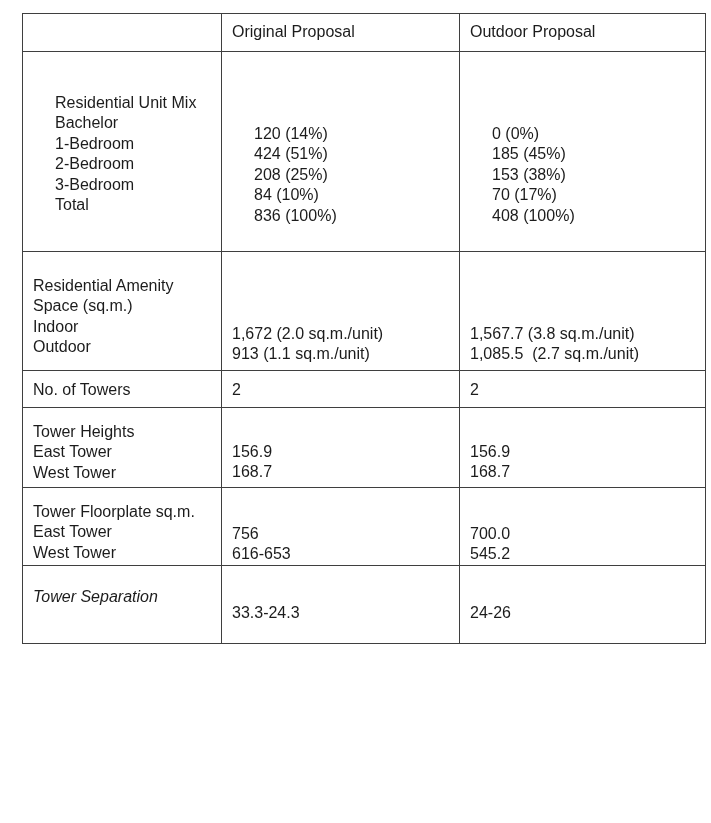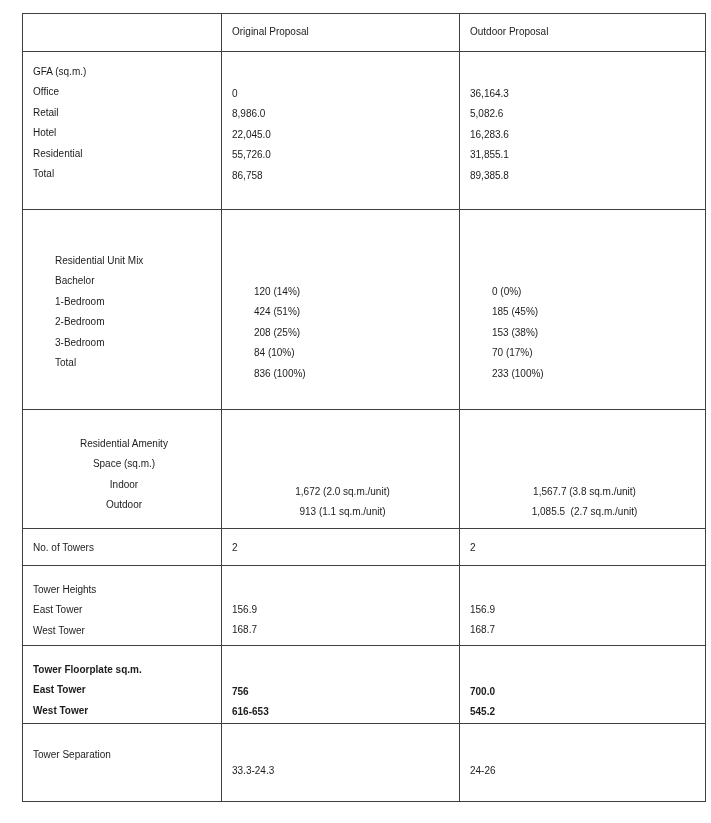--- a/index.html
+++ b/index.html
@@ -9,105 +9,87 @@
     width: 711px;
     height: 823px;
     font-family: "Liberation Sans", sans-serif;
   }
   table.proposal {
     border-collapse: collapse;
     table-layout: fixed;
     margin: 13px 9px 0 22px;
     width: 683px;
     color: #1c1c1c;
-    font-size: 10px;
+    font-size: 16px;
     line-height: 20.4px;
   }
   table.proposal td {
     border: 1.5px solid #3f3f3f;
     vertical-align: top;
     white-space: pre-wrap;
     box-sizing: border-box;
     padding: 0 6px 0 10px;
     overflow: hidden;
   }
   td.val { padding-left: 8px; }
 
   
   tr.rh  td { height: 38px;  padding-top: 8px; }
   tr.r0  td { height: 158px; }
   tr.r0  td.lbl { padding-top: 10px; }
   tr.r0  td.val { padding-top: 32px; }
   tr.r1  td { height: 200px; padding-left: 32px; }
   tr.r1  td.lbl { padding-top: 41px; }
   tr.r1  td.val { padding-top: 72px; }
-  tr.r2  td { height: 119px; text-align: center; }
+  tr.r2  td { height: 119px; }
   tr.r2  td.lbl { padding-top: 24px; }
   tr.r2  td.val { padding-top: 72px; }
   tr.r3  td { height: 37px;  padding-top: 9px; }
   tr.r4  td { height: 80px; }
   tr.r4  td.lbl { padding-top: 14px; }
   tr.r4  td.val { padding-top: 34px; }
-  tr.r5  td { height: 78px; font-weight: bold; }
+  tr.r5  td { height: 78px; }
   tr.r5  td.lbl { padding-top: 14px; }
   tr.r5  td.val { padding-top: 36px; }
   tr.r6  td { height: 78px; }
-  tr.r6  td.lbl { padding-top: 21px; }
+  tr.r6  td.lbl { padding-top: 21px; font-style: italic; }
   tr.r6  td.val { padding-top: 37px; }
 </style>
 </head>
 <body>
 
 <table class="proposal">
   <colgroup>
     <col style="width:199px">
     <col style="width:238px">
     <col style="width:246px">
   </colgroup>
   <tbody>
     <tr class="rh">
       <td class="lbl"></td>
       <td class="val">Original Proposal</td>
       <td class="val">Outdoor Proposal</td>
     </tr>
-    <tr class="r0">
-      <td class="lbl">GFA (sq.m.)
-Office
-Retail
-Hotel
-Residential
-Total</td>
-      <td class="val">0
-8,986.0
-22,045.0
-55,726.0
-86,758</td>
-      <td class="val">36,164.3
-5,082.6
-16,283.6
-31,855.1
-89,385.8</td>
-    </tr>
     <tr class="r1">
       <td class="lbl">Residential Unit Mix
 Bachelor
 1-Bedroom
 2-Bedroom
 3-Bedroom
 Total</td>
       <td class="val">120 (14%)
 424 (51%)
 208 (25%)
 84 (10%)
 836 (100%)</td>
       <td class="val">0 (0%)
 185 (45%)
 153 (38%)
 70 (17%)
-233 (100%)</td>
+408 (100%)</td>
     </tr>
     <tr class="r2">
       <td class="lbl">Residential Amenity
 Space (sq.m.)
 Indoor
 Outdoor</td>
       <td class="val">1,672 (2.0 sq.m./unit)
 913 (1.1 sq.m./unit)</td>
       <td class="val">1,567.7 (3.8 sq.m./unit)
 1,085.5  (2.7 sq.m./unit)</td>

